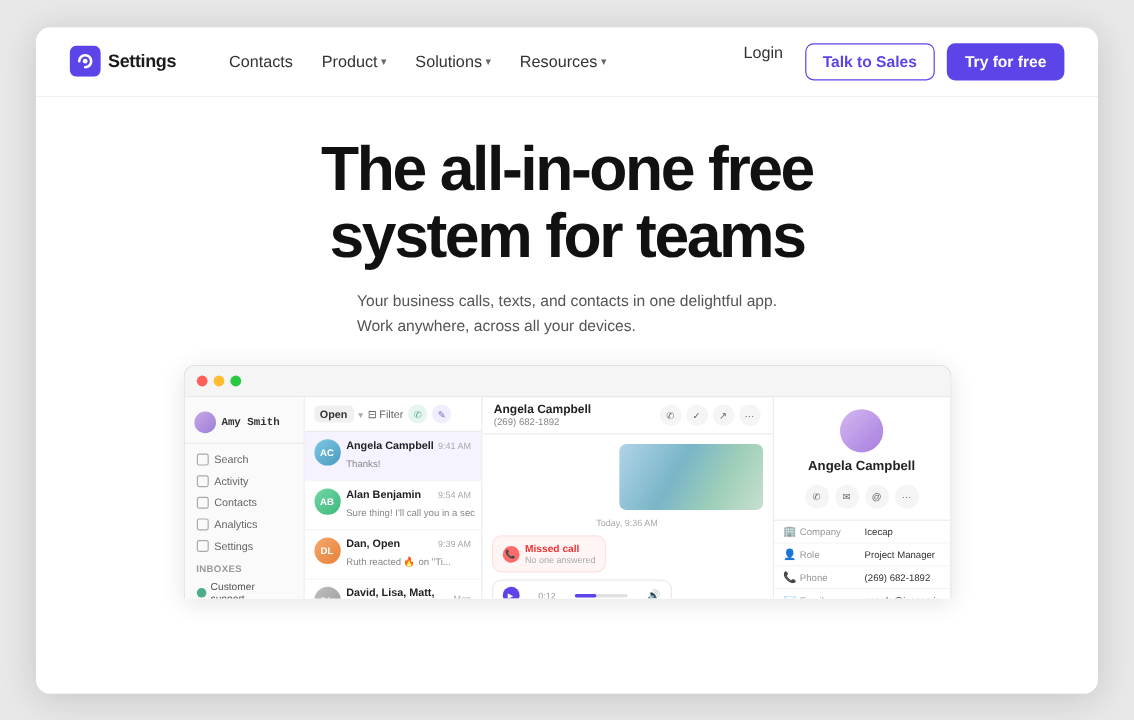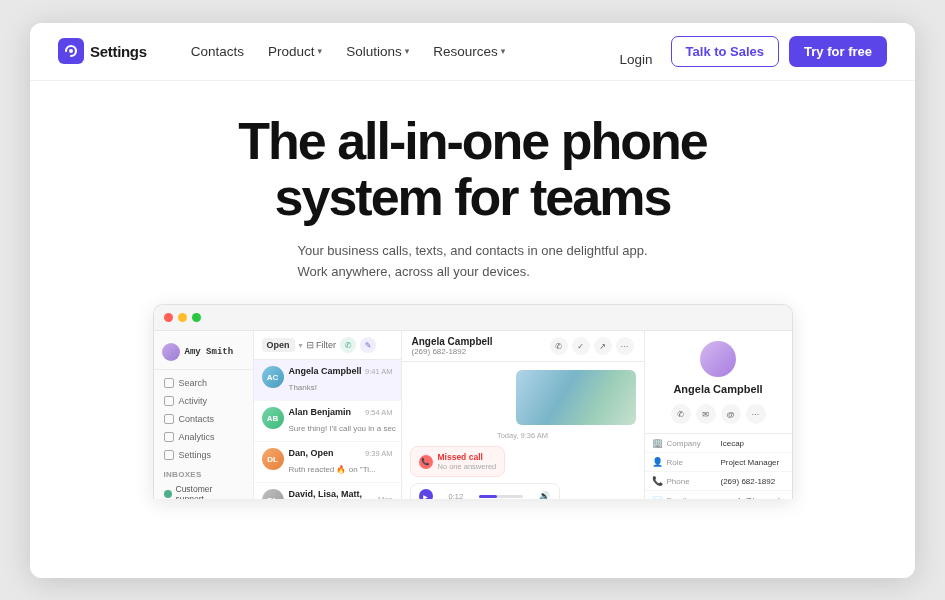--- a/index.html
+++ b/index.html
@@ -66,21 +66,21 @@
       align-items: center;
       gap: 3px;
       font-weight: 500;
     }
     .chevron {
       font-size: 9px;
       color: #666;
     }
     .nav-actions {
       display: flex;
-      align-items: flex-end;
+      align-items: flex-start;
       gap: 10px;
     }
     .btn-login {
       font-size: 13.5px;
       color: #333;
       background: none;
       border: none;
       cursor: pointer;
       font-weight: 500;
       padding: 0 8px;
@@ -530,21 +530,21 @@
     </div>
     <div class="nav-actions">
       <button class="btn-login">Login</button>
       <button class="btn-sales">Talk to Sales</button>
       <button class="btn-free">Try for free</button>
     </div>
   </nav>
 
   <section class="hero">
     <h1 class="hero-title">
-      <span>The all-in-one phone</span><br>
+      <span>The all-in-one free</span><br>
       <span>system for teams</span>
     </h1>
     <p class="hero-subtitle">
       <span>Your business calls, texts, and contacts in one delightful app.</span><br>
       <span>Work anywhere, across all your devices.</span>
     </p>
 
     <div class="app-mockup">
       <div class="mockup-titlebar">
         <div class="traffic-dot dot-red"></div>

